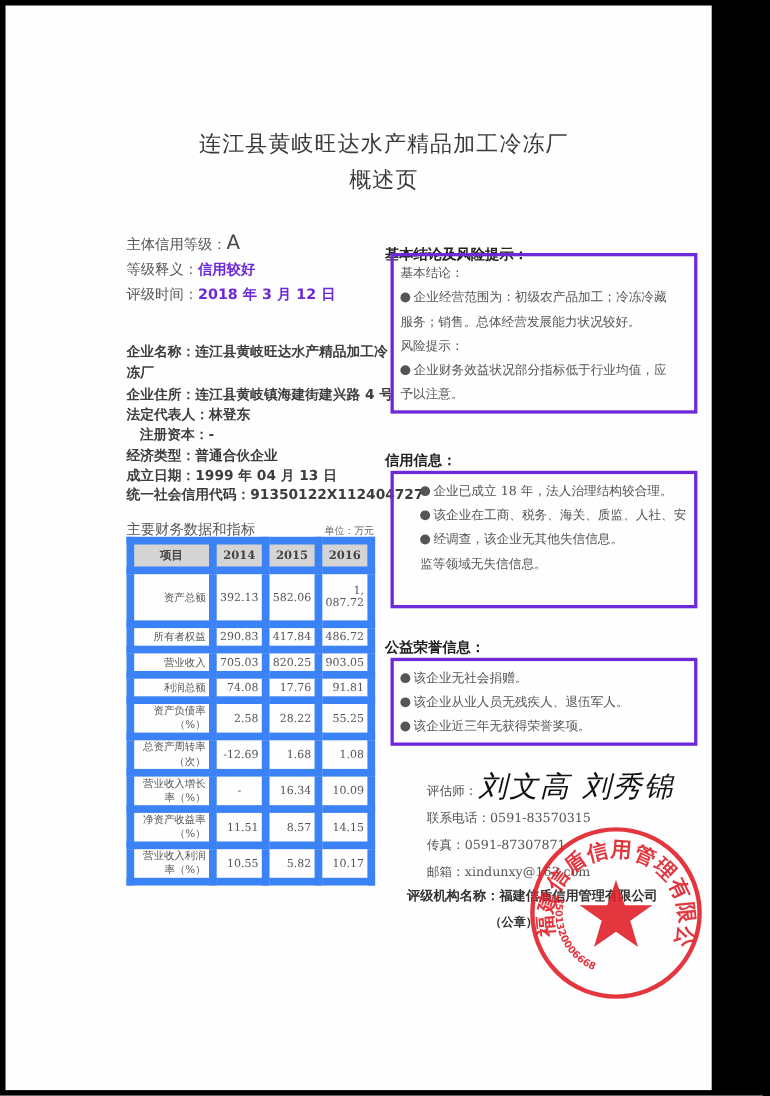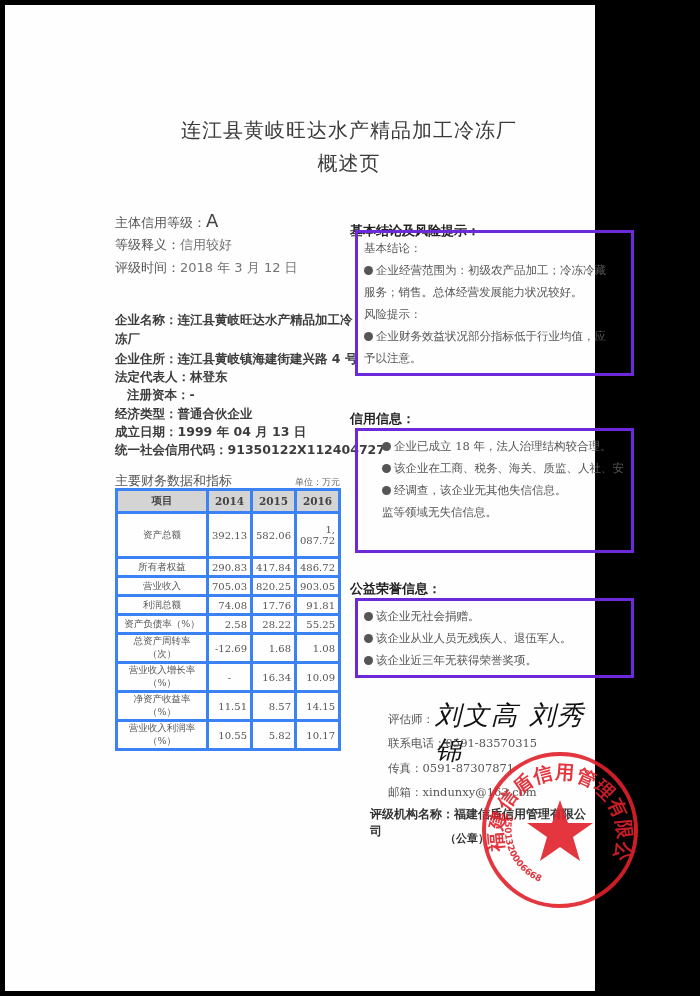--- a/index.html
+++ b/index.html
@@ -3,43 +3,43 @@
 <meta charset="utf-8">
 <style>
   html, body { margin: 0; padding: 0; }
   body {
     width: 700px; height: 996px; background: #000;
     position: relative; overflow: hidden;
     font-family: "DejaVu Sans", "Liberation Sans", sans-serif;
     color: #333;
   }
   .page {
-    position: absolute; left: 5px; top: 5px; width: 590px; height: 986px;
+    position: absolute; left: 5px; top: 5px; width: 642px; height: 986px;
     background: #fefefe;
   }
   .abs { position: absolute; }
   .title {
     left: 0; width: 688px; text-align: center; font-family: "DejaVu Sans", sans-serif;
     color: #3a3a3a; font-size: 20px; letter-spacing: 1px;
   }
   .rating-line { left: 110px; font-size: 13px; color: #555; text-align: center; }
-  .rating-line b { font-weight: normal; color: #737373; }
+  .rating-line b { font-weight: bold; color: #6d28d9; }
   .rating-grade { font-size: 18px; color: #444; }
   .info-line { left: 110px; font-size: 12.5px; font-weight: bold; color: #3d3d3d; white-space: nowrap; }
   .fin-title { left: 110px; top: 467px; font-size: 13px; color: #555; font-family: "DejaVu Serif", serif; }
   .fin-unit { left: 290px; top: 471px; font-size: 9px; color: #666; }
   table.fin {
     position: absolute; left: 110px; top: 483px; width: 226px;
     border-collapse: collapse; font-family: "DejaVu Serif", "Liberation Serif", serif;
     font-size: 10px; color: #555;
   }
-  table.fin th, table.fin td { border: 3px solid #3b82f6; padding: 0 3px; height: 16px; }
+  table.fin th, table.fin td { border: 7px solid #3b82f6; padding: 0 3px; height: 16px; }
   table.fin th { background: #d4d4d4; font-weight: bold; color: #444; height: 20px; font-size: 10.5px; }
   table.fin td.num { text-align: right; }
-  table.fin td.lbl { text-align: center; font-size: 9.5px; }
+  table.fin td.lbl { text-align: right; font-size: 9.5px; }
   table.fin tr.tall td { height: 42px; }
   .sec-head { left: 345px; font-size: 13px; font-weight: bold; color: #222; }
   .box {
     position: absolute; left: 350px; width: 279px; border: 3px solid #6d28d9;
     font-family: "DejaVu Serif", "Liberation Serif", serif; font-size: 11.5px; color: #555;
     box-sizing: border-box; padding: 4px 6px;
   }
   .box p { margin: 0; line-height: 22px; }
   .bullet { display: inline-block; width: 9px; height: 9px; border-radius: 50%; background: #555; margin-right: 3px; vertical-align: -1px; }
   .contact { left: 383px; font-family: "DejaVu Serif", serif; font-size: 11.5px; color: #555; }

